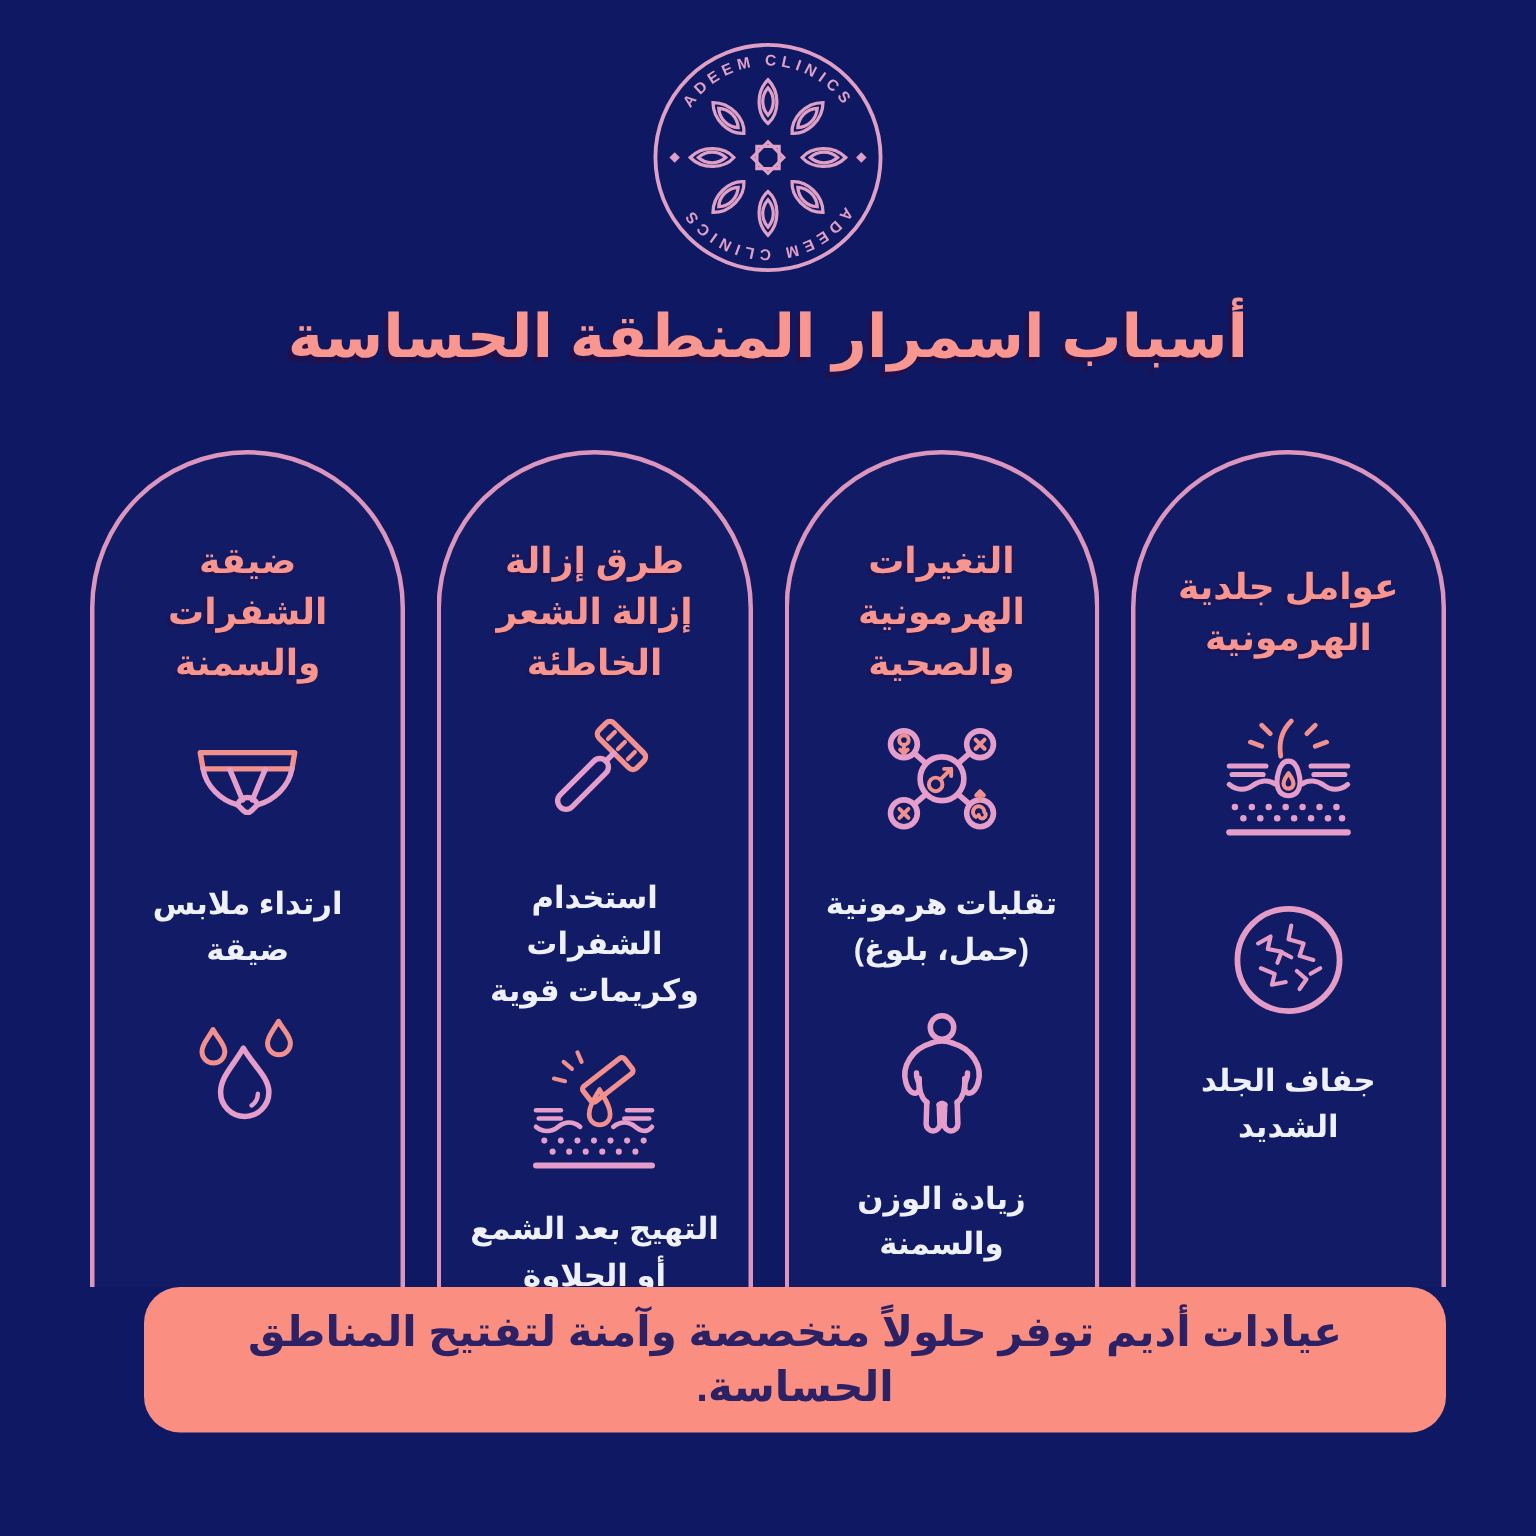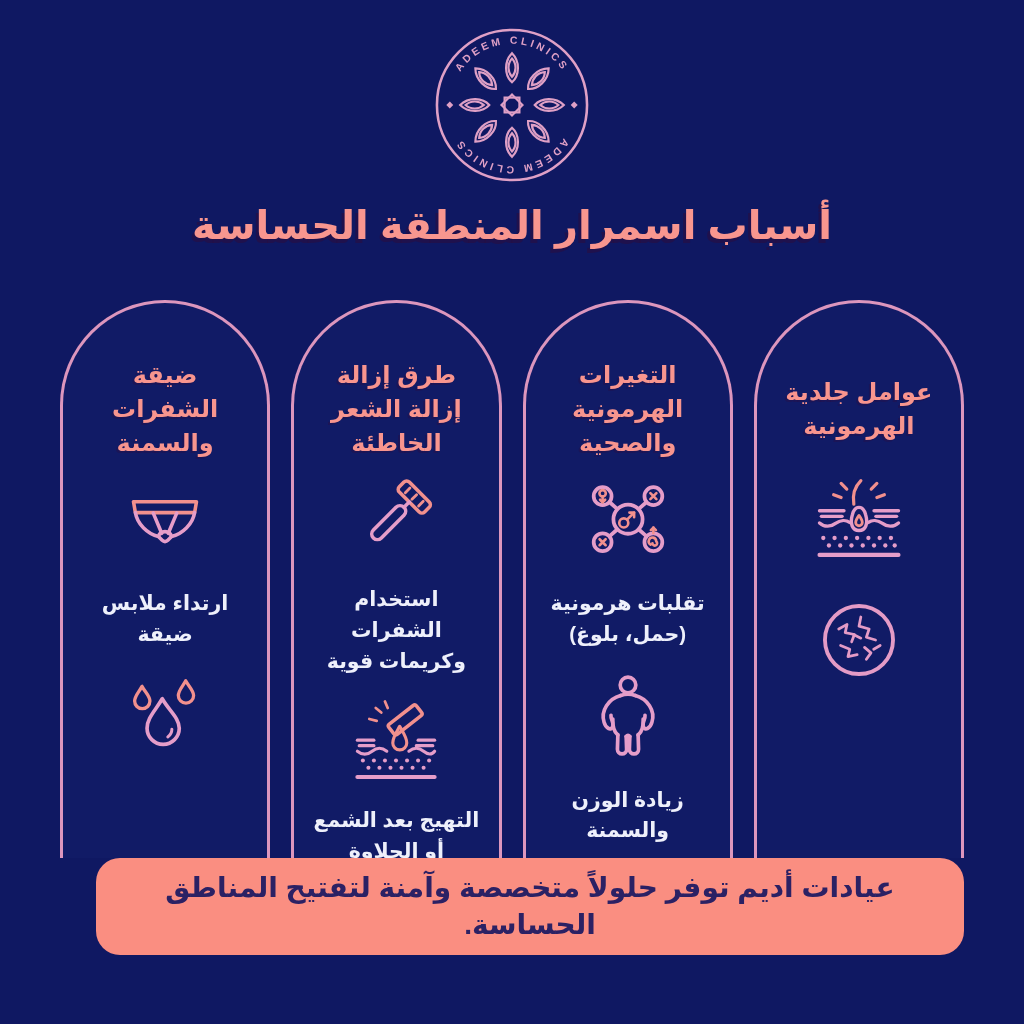--- a/index.html
+++ b/index.html
@@ -174,20 +174,21 @@
               <path d="M28,38 L37,33 L35,42 L45,44 L42,52"></path>
               <path d="M52,25 L50,35 L61,38 L58,47 L68,50"></path>
               <path d="M30,56 L40,60 L38,68 L48,66"></path>
               <path d="M56,58 L63,64 L58,71"></path>
               <path d="M66,60 L73,56"></path>
               <path d="M44,44 L52,48"></path>
             </g>
           </g>
         </svg>
       </div>
+      <p class="col-text">جفاف الجلد الشديد</p>
     </section>
 
     <section class="col">
       <h2 class="col-heading">
         <span>التغيرات</span>
         <span>الهرمونية</span>
         <span>والصحية</span>
       </h2>
       <div class="icon">
         <svg width="94" height="94" viewBox="0 0 100 100">

